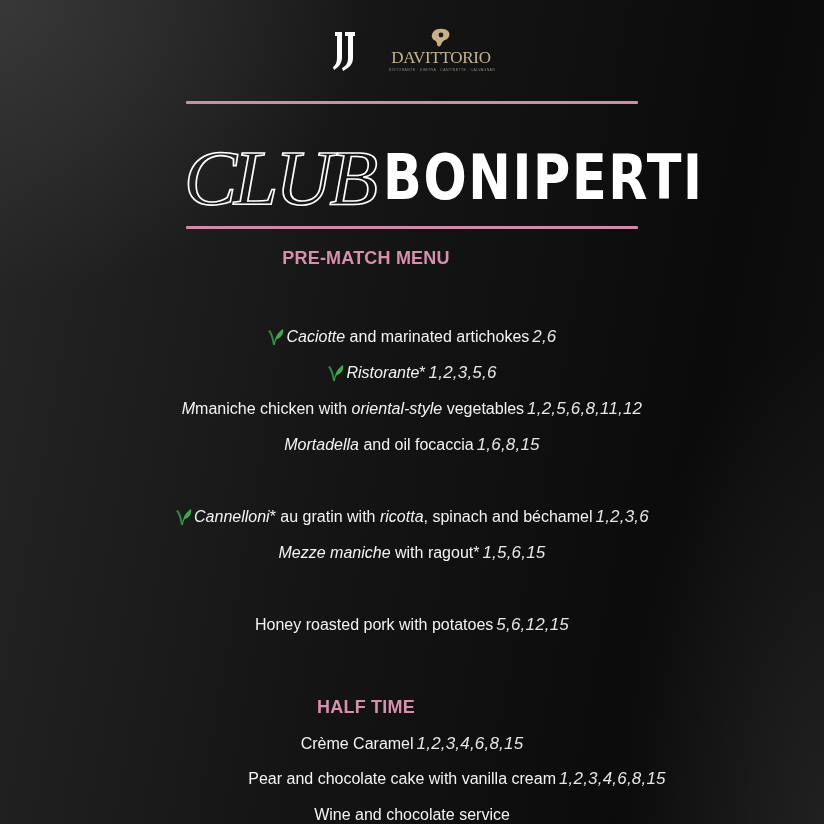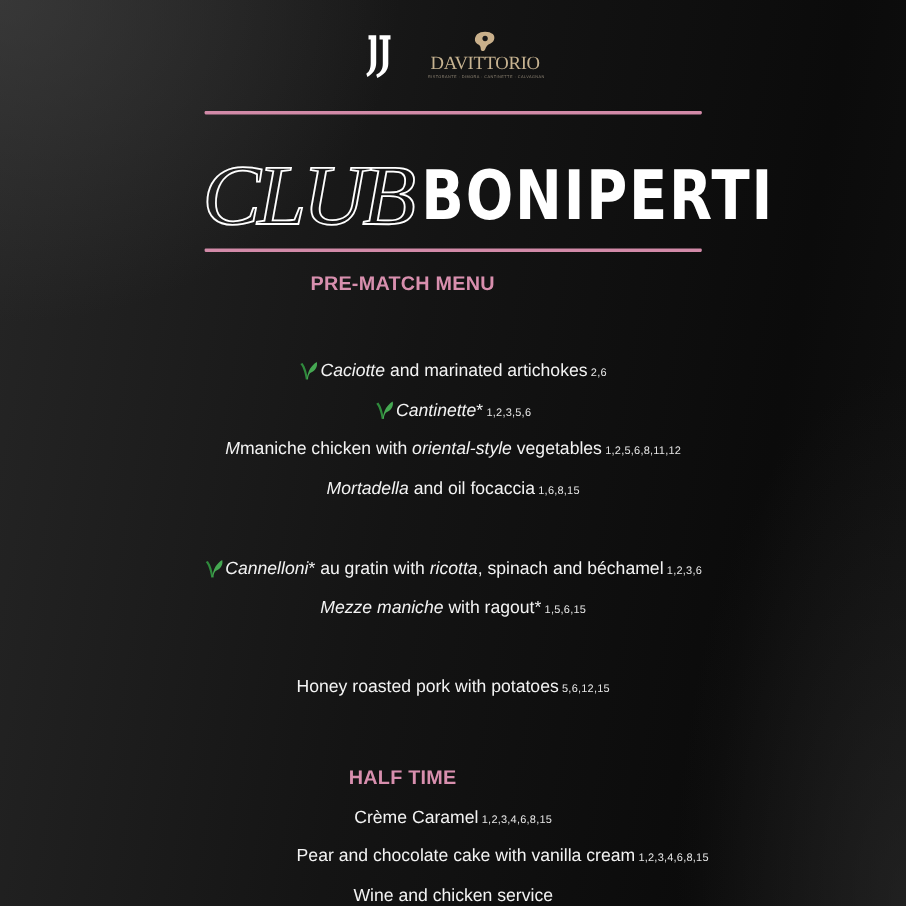--- a/index.html
+++ b/index.html
@@ -61,21 +61,21 @@
       color: #d88fae; font-weight: bold; font-size: 18px; line-height: 22px;
       letter-spacing: 0.2px;
     }
 
     
     .item {
       position: absolute; left: 0; width: 824px; text-align: center;
       font-size: 16px; line-height: 20px; color: #f3f3f3; white-space: nowrap;
     }
     .item i { font-style: italic; }
-    .allergens { font-size: 10px; color: #e6e6e6; margin-left: 3px; letter-spacing: 0.2px; }
+    .allergens { font-size: 17px; color: #e6e6e6; margin-left: 3px; letter-spacing: 0.2px; font-style: italic; }
     .leaf { display: inline-block; width: 18px; height: 20px; vertical-align: -5px; margin-right: 1px; }
   </style>
 </head>
 <body>
 
 <div class="page">
 
   <div class="logos">
     <svg class="juve-logo" viewBox="0 0 26 42">
       <path d="M3 2 H10 V27 C10 33 7 37 2 40 L1 37 C4 35 5 32 5 27 V6 H3 Z" fill="#ffffff"></path>
@@ -105,31 +105,31 @@
   <div class="section-heading" style="top:247px">PRE-MATCH MENU</div>
 
   <div id="prematch-items">
       <div class="item" style="top: 327px;"><svg class="leaf" viewBox="0 0 18 20">
     <path d="M1 4 C3 6 5 11 6 18 L8 18 C7 12 6 7 3 3 Z" fill="#2f8a3c"></path>
     <path d="M7 17 C8 10 11 5 16 2 C17 6 15 10 10 12 C9 13 8 15 8 18 Z" fill="#45a852"></path>
   </svg><i>Caciotte</i><span> and marinated artichokes</span><span class="allergens">2,6</span></div>
       <div class="item" style="top: 363px;"><svg class="leaf" viewBox="0 0 18 20">
     <path d="M1 4 C3 6 5 11 6 18 L8 18 C7 12 6 7 3 3 Z" fill="#2f8a3c"></path>
     <path d="M7 17 C8 10 11 5 16 2 C17 6 15 10 10 12 C9 13 8 15 8 18 Z" fill="#45a852"></path>
-  </svg><i>Cantinette</i><span>*</span><span class="allergens">1,2,3,5,6</span></div>
+  </svg><i>Ristorante</i><span>*</span><span class="allergens">1,2,3,5,6</span></div>
       <div class="item" style="top: 399px;"><i>M</i><span>maniche chicken with </span><i>oriental-style</i><span> vegetables</span><span class="allergens">1,2,5,6,8,11,12</span></div>
       <div class="item" style="top: 435px;"><i>Mortadella</i><span> and oil focaccia</span><span class="allergens">1,6,8,15</span></div>
       <div class="item" style="top: 507px;"><svg class="leaf" viewBox="0 0 18 20">
     <path d="M1 4 C3 6 5 11 6 18 L8 18 C7 12 6 7 3 3 Z" fill="#2f8a3c"></path>
     <path d="M7 17 C8 10 11 5 16 2 C17 6 15 10 10 12 C9 13 8 15 8 18 Z" fill="#45a852"></path>
   </svg><i>Cannelloni</i><span>* au gratin with </span><i>ricotta</i><span>, spinach and béchamel</span><span class="allergens">1,2,3,6</span></div>
       <div class="item" style="top: 543px;"><i>Mezze maniche</i><span> with ragout*</span><span class="allergens">1,5,6,15</span></div>
       <div class="item" style="top: 615px;"><span>Honey roasted pork with potatoes</span><span class="allergens">5,6,12,15</span></div>
     </div>
 
   <div class="section-heading" style="top:696px">HALF TIME</div>
 
   <div id="halftime-items">
       <div class="item" style="top: 734px;"><span>Crème Caramel</span><span class="allergens">1,2,3,4,6,8,15</span></div>
       <div class="item" style="top: 769px; padding-left: 45px;"><span>Pear and chocolate cake with vanilla cream</span><span class="allergens">1,2,3,4,6,8,15</span></div>
-      <div class="item" style="top: 805px;"><span>Wine and chicken service</span></div>
+      <div class="item" style="top: 805px;"><span>Wine and chocolate service</span></div>
     </div>
 </div>
 
 </body></html>

